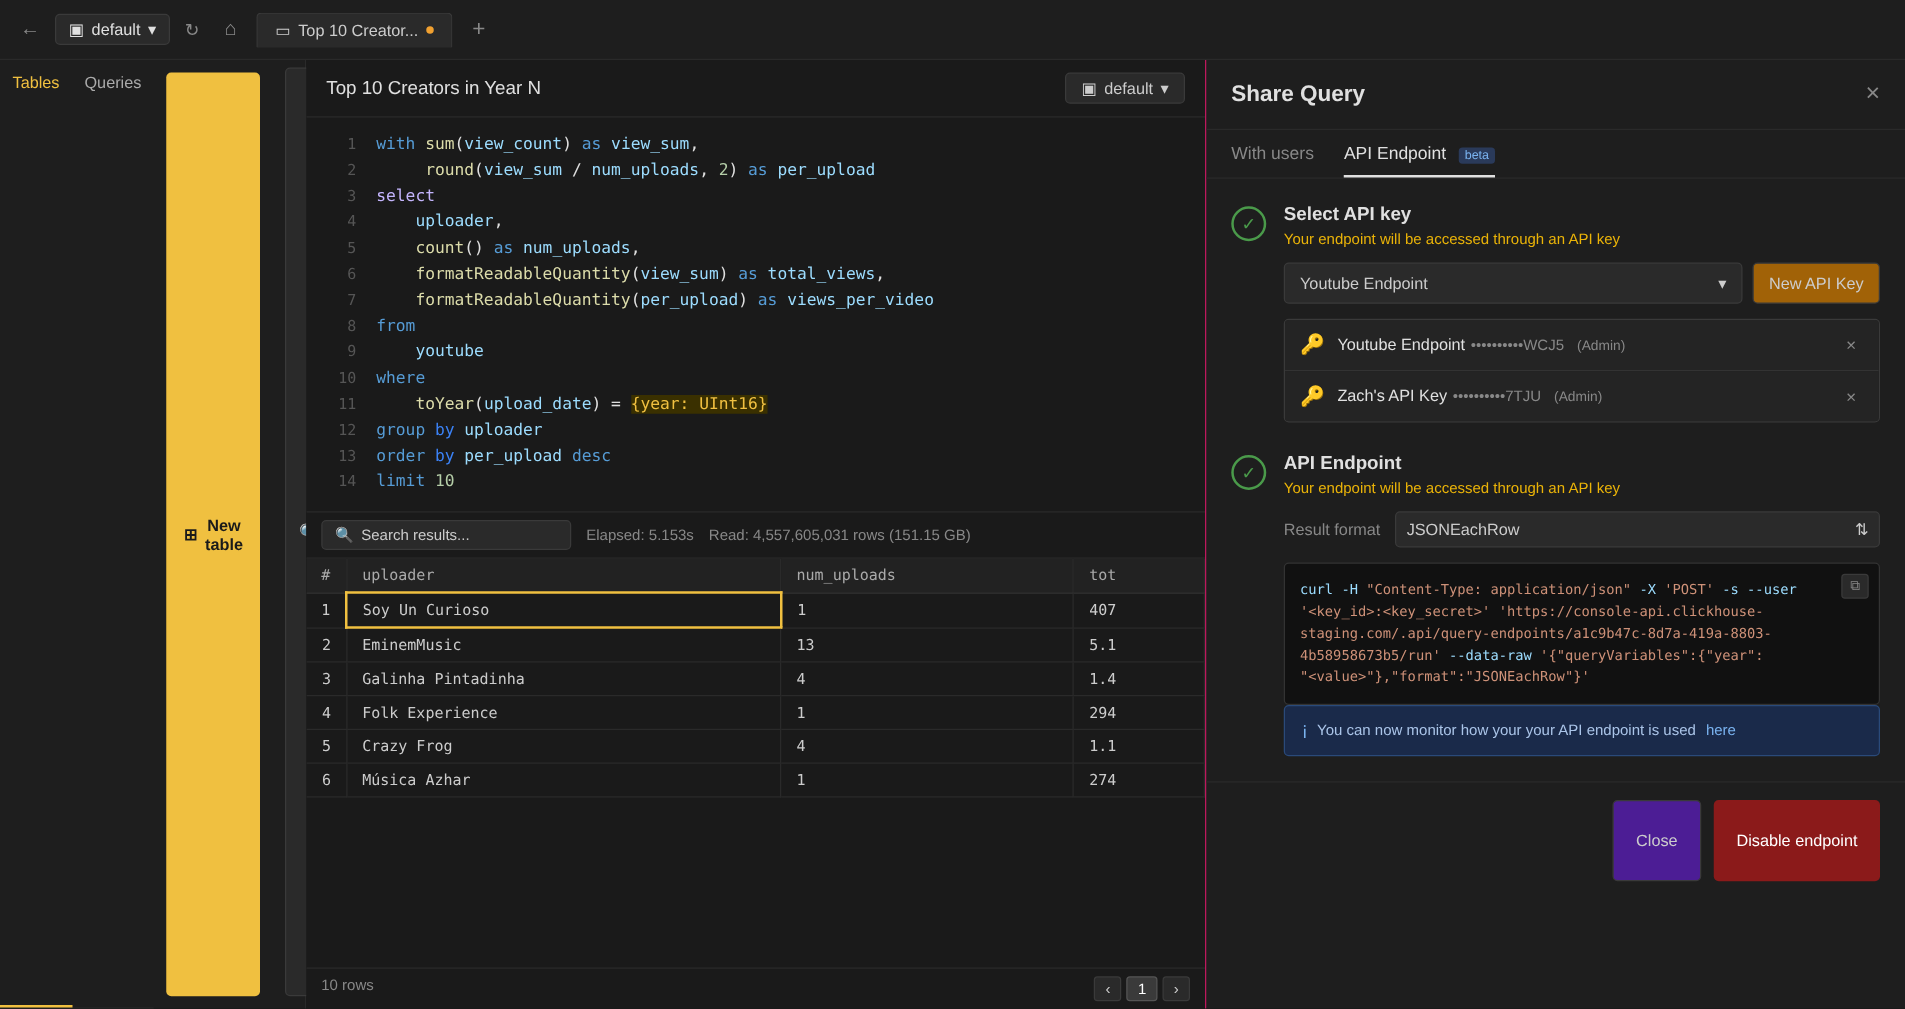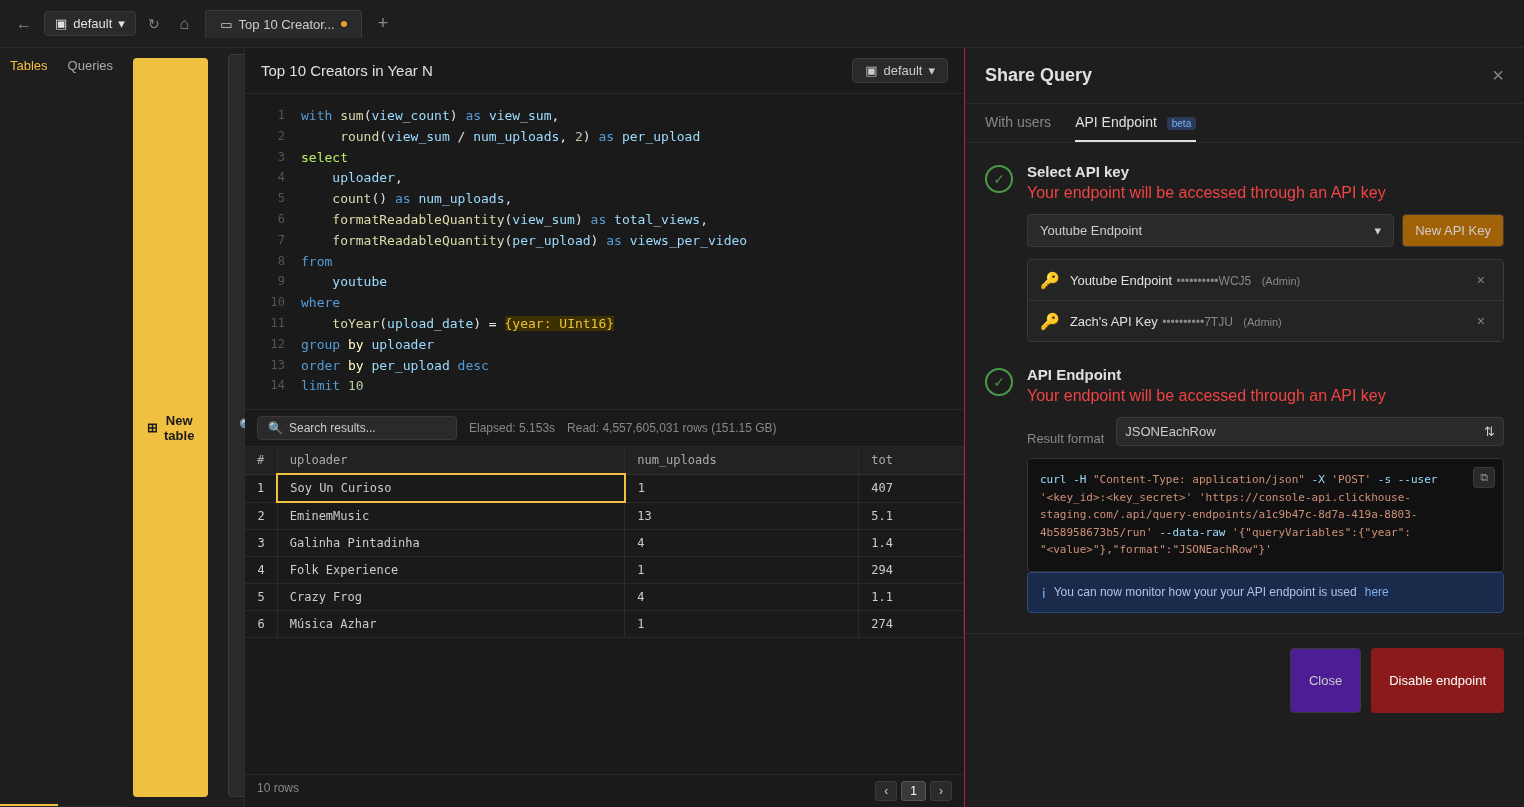--- a/index.html
+++ b/index.html
@@ -34,28 +34,28 @@
     .query-header { display: flex; align-items: center; justify-content: space-between; padding: 10px 16px; border-bottom: 1px solid #2a2a2a; flex-shrink: 0; }
     .query-title { font-size: 15px; color: #e0e0e0; font-weight: 500; }
     .db-badge { background: #2a2a2a; border: 1px solid #3a3a3a; border-radius: 4px; padding: 4px 12px; font-size: 13px; color: #ccc; display: flex; align-items: center; gap: 6px; cursor: pointer; }
 
     
     .code-editor { flex: 0 0 auto; padding: 12px 0; font-family: 'Consolas', 'Monaco', monospace; font-size: 13px; line-height: 1.6; overflow-y: auto; max-height: 340px; }
     .code-line { display: flex; align-items: flex-start; padding: 0 16px; }
     .line-num { color: #555; width: 24px; text-align: right; margin-right: 16px; flex-shrink: 0; font-size: 12px; user-select: none; }
     .code-text { color: #e0e0e0; white-space: pre; }
     .kw-with { color: #569cd6; }
-    .kw-select { color: #bef264; }
+    .kw-select { color: #c4b5fd; }
     .kw-from { color: #569cd6; }
     .kw-where { color: #569cd6; }
     .kw-group { color: #569cd6; }
     .kw-order { color: #569cd6; }
     .kw-limit { color: #569cd6; }
     .kw-as { color: #569cd6; }
-    .kw-by { color: #fef9c3; }
+    .kw-by { color: #3b82f6; }
     .kw-desc { color: #569cd6; }
     .fn-color { color: #dcdcaa; }
     .var-color { color: #9cdcfe; }
     .num-color { color: #b5cea8; }
     .brace-hl { background: #3a3000; color: #f0c040; }
 
     
     .results-bar { display: flex; align-items: center; padding: 6px 12px; border-top: 1px solid #2a2a2a; border-bottom: 1px solid #2a2a2a; gap: 12px; flex-shrink: 0; background: #1a1a1a; }
     .search-results-input { background: #2a2a2a; border: 1px solid #3a3a3a; border-radius: 4px; padding: 4px 10px; font-size: 12px; color: #ccc; display: flex; align-items: center; gap: 6px; width: 200px; }
     .elapsed-info { font-size: 12px; color: #888; }
@@ -85,37 +85,37 @@
     .share-tab.active { color: #e0e0e0; border-bottom: 2px solid #e0e0e0; }
     .beta-badge { background: #2a3a5a; color: #7ab3f0; font-size: 10px; padding: 1px 5px; border-radius: 3px; margin-left: 6px; }
 
     .share-body { padding: 20px; display: flex; flex-direction: column; gap: 24px; }
 
     .step-row { display: flex; align-items: flex-start; gap: 14px; }
     .step-circle { width: 28px; height: 28px; border-radius: 50%; border: 2px solid #4a9a4a; display: flex; align-items: center; justify-content: center; flex-shrink: 0; margin-top: 2px; }
     .step-check { color: #4a9a4a; font-size: 14px; }
     .step-content { flex: 1; }
     .step-title { font-size: 15px; font-weight: 600; color: #e0e0e0; margin-bottom: 4px; }
-    .step-desc { font-size: 16px; color: #ef4444; margin-bottom: 12px; }
+    .step-desc { font-size: 12px; color: #eab308; margin-bottom: 12px; }
 
     .api-key-row { display: flex; gap: 8px; align-items: center; margin-bottom: 12px; }
     .api-key-select { flex: 1; background: #2a2a2a; border: 1px solid #3a3a3a; border-radius: 4px; padding: 8px 12px; font-size: 13px; color: #ccc; display: flex; align-items: center; justify-content: space-between; cursor: pointer; }
     .new-api-key-btn { background: #a16207; border: 1px solid #3a3a3a; border-radius: 4px; padding: 8px 12px; font-size: 13px; color: #ccc; cursor: pointer; white-space: nowrap; }
 
     .api-key-list { display: flex; flex-direction: column; gap: 0; border: 1px solid #3a3a3a; border-radius: 4px; overflow: hidden; }
     .api-key-item { display: flex; align-items: center; padding: 10px 12px; background: #242424; border-bottom: 1px solid #333; }
     .api-key-item:last-child { border-bottom: none; }
     .key-icon { color: #888; font-size: 16px; margin-right: 10px; }
     .key-info { flex: 1; }
     .key-name { font-size: 13px; color: #e0e0e0; }
     .key-secret { font-size: 12px; color: #888; }
     .key-role { font-size: 11px; color: #888; margin-left: 6px; }
     .key-remove { background: none; border: none; color: #888; cursor: pointer; font-size: 14px; padding: 2px 6px; }
 
-    .result-format-row { display: flex; align-items: flex-end; gap: 12px; margin-bottom: 12px; }
+    .result-format-row { display: flex; align-items: center; gap: 12px; margin-bottom: 12px; }
     .result-format-label { font-size: 13px; color: #888; white-space: nowrap; }
     .result-format-select { flex: 1; background: #2a2a2a; border: 1px solid #3a3a3a; border-radius: 4px; padding: 6px 8px; font-size: 13px; color: #ccc; cursor: pointer; display: flex; align-items: center; justify-content: space-between; }
 
     .code-block { background: #111; border: 1px solid #333; border-radius: 4px; padding: 12px; font-family: 'Consolas', monospace; font-size: 11px; color: #888; line-height: 1.6; position: relative; }
     .code-block .str { color: #ce9178; }
     .code-block .flag { color: #9cdcfe; }
     .copy-btn { position: absolute; top: 8px; right: 8px; background: #2a2a2a; border: 1px solid #3a3a3a; border-radius: 3px; color: #888; cursor: pointer; padding: 3px 6px; font-size: 11px; }
 
     .info-banner { background: #1a2a4a; border: 1px solid #2a4a7a; border-radius: 4px; padding: 10px 14px; font-size: 12px; color: #aac4e8; display: flex; align-items: center; gap: 8px; }
     .info-icon { color: #7ab3f0; font-size: 14px; }

